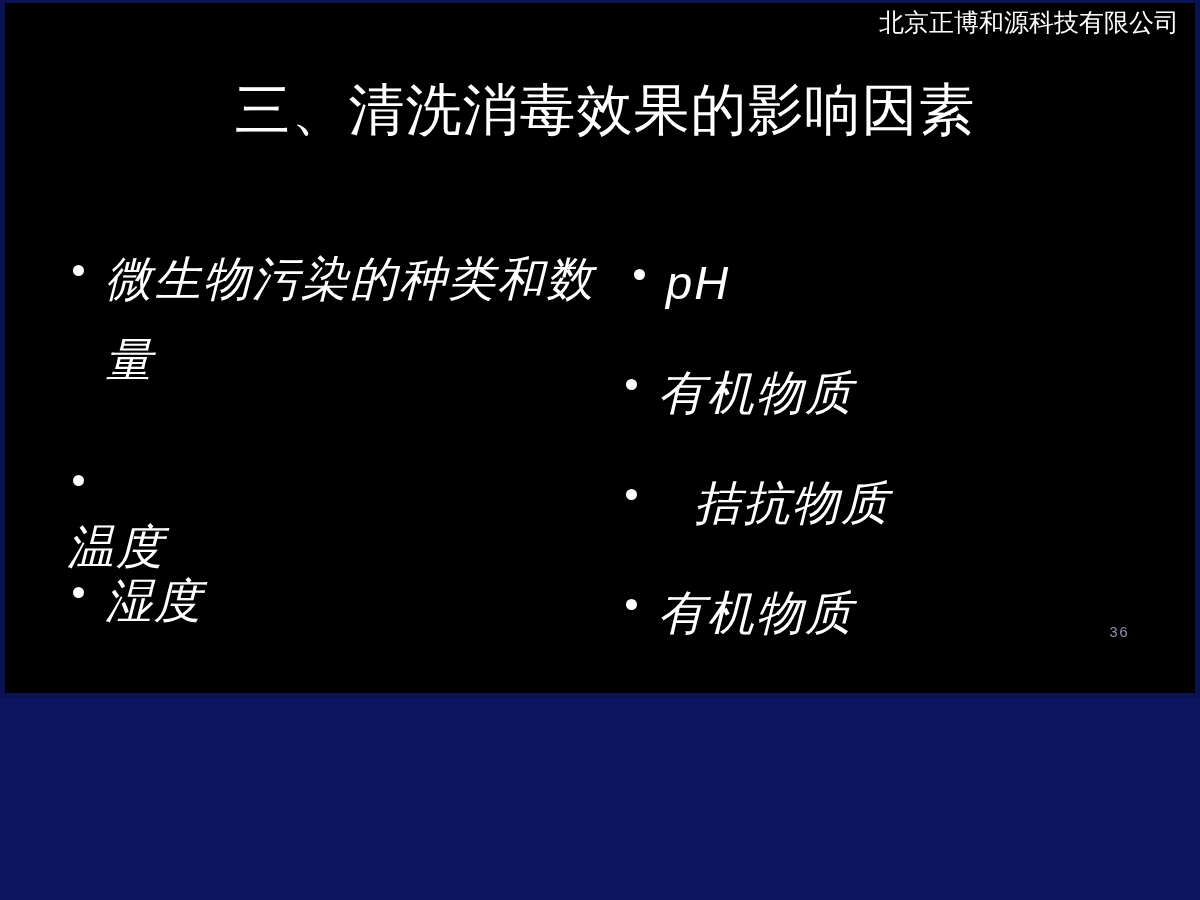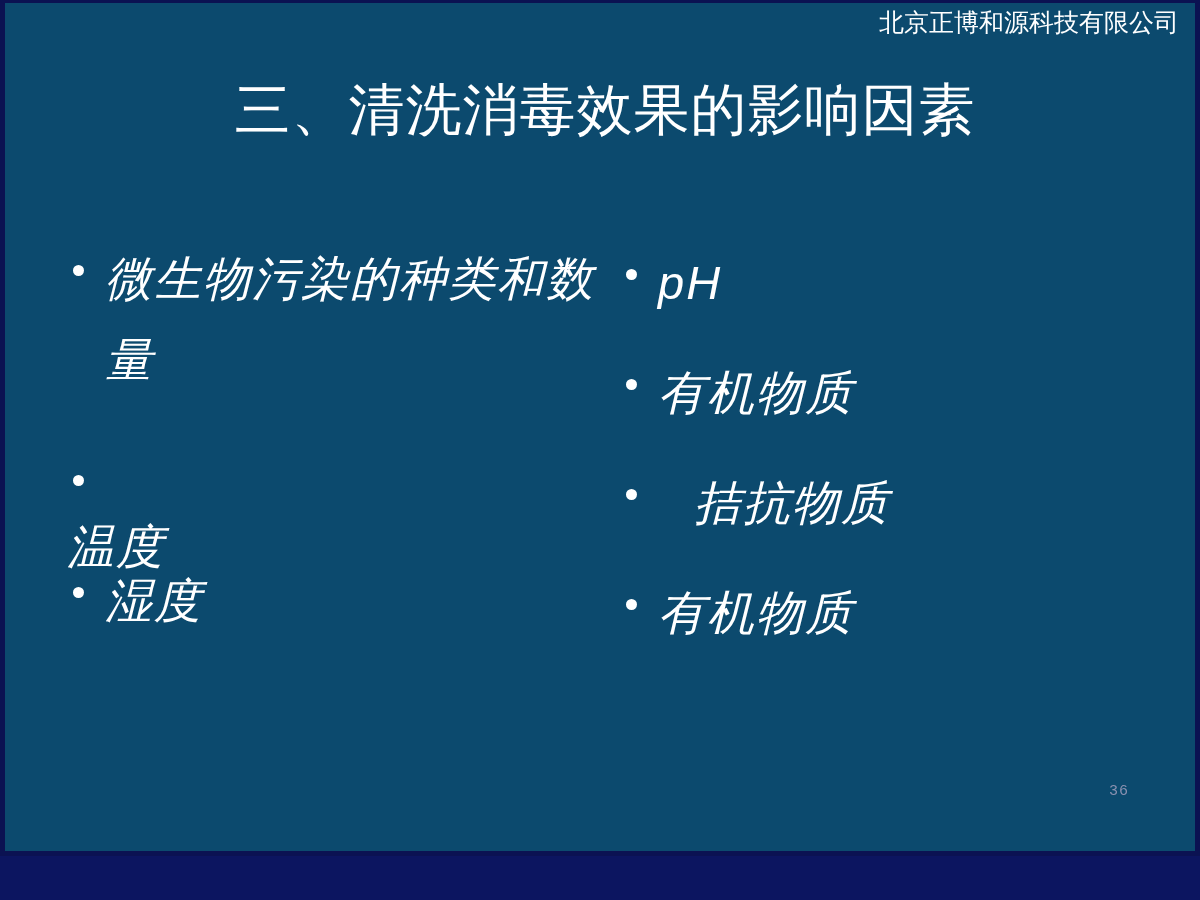--- a/index.html
+++ b/index.html
@@ -10,23 +10,23 @@
   body {
     width: 1200px;
     height: 900px;
     overflow: hidden;
     font-family: "Liberation Sans", "DejaVu Sans", sans-serif;
   }
 
   .slide {
     position: relative;
     width: 1200px;
-    height: 856px;
+    height: 698px;
     box-sizing: border-box;
-    background: #0c4a6e;
+    background: #000000;
     border-left: 5px solid #0b1252;
     border-right: 5px solid #0b1252;
     border-top: 3px solid #0b1252;
     border-bottom: 5px solid #0b1252;
     overflow: hidden;
   }
 
   
   .header-company {
     position: absolute;
@@ -106,21 +106,21 @@
     font-weight: 400;
     font-style: italic;
   }
 
   
   .col-left  .item-0 { position: absolute; top: 8px;   left: 0; right: 0; }
   .col-left  .item-1 { position: absolute; top: 218px; left: 0; right: 0; flex-direction: column; }
   .col-left  .item-2 { position: absolute; top: 330px; left: 0; right: 0; }
 
   
-  .col-right .item-0 { position: absolute; top: 12px;  left: 0; right: 0; }
+  .col-right .item-0 { position: absolute; top: 12px;  left: 8px; right: 0; }
   .col-right .item-1 { position: absolute; top: 122px; left: 0; right: 0; }
   .col-right .item-2 { position: absolute; top: 232px; left: 0; right: 0; gap: 36px; }
   .col-right .item-3 { position: absolute; top: 342px; left: 0; right: 0; }
 
   
   .page-number {
     position: absolute;
     right: 66px;
     bottom: 52px;
     font-size: 15px;

